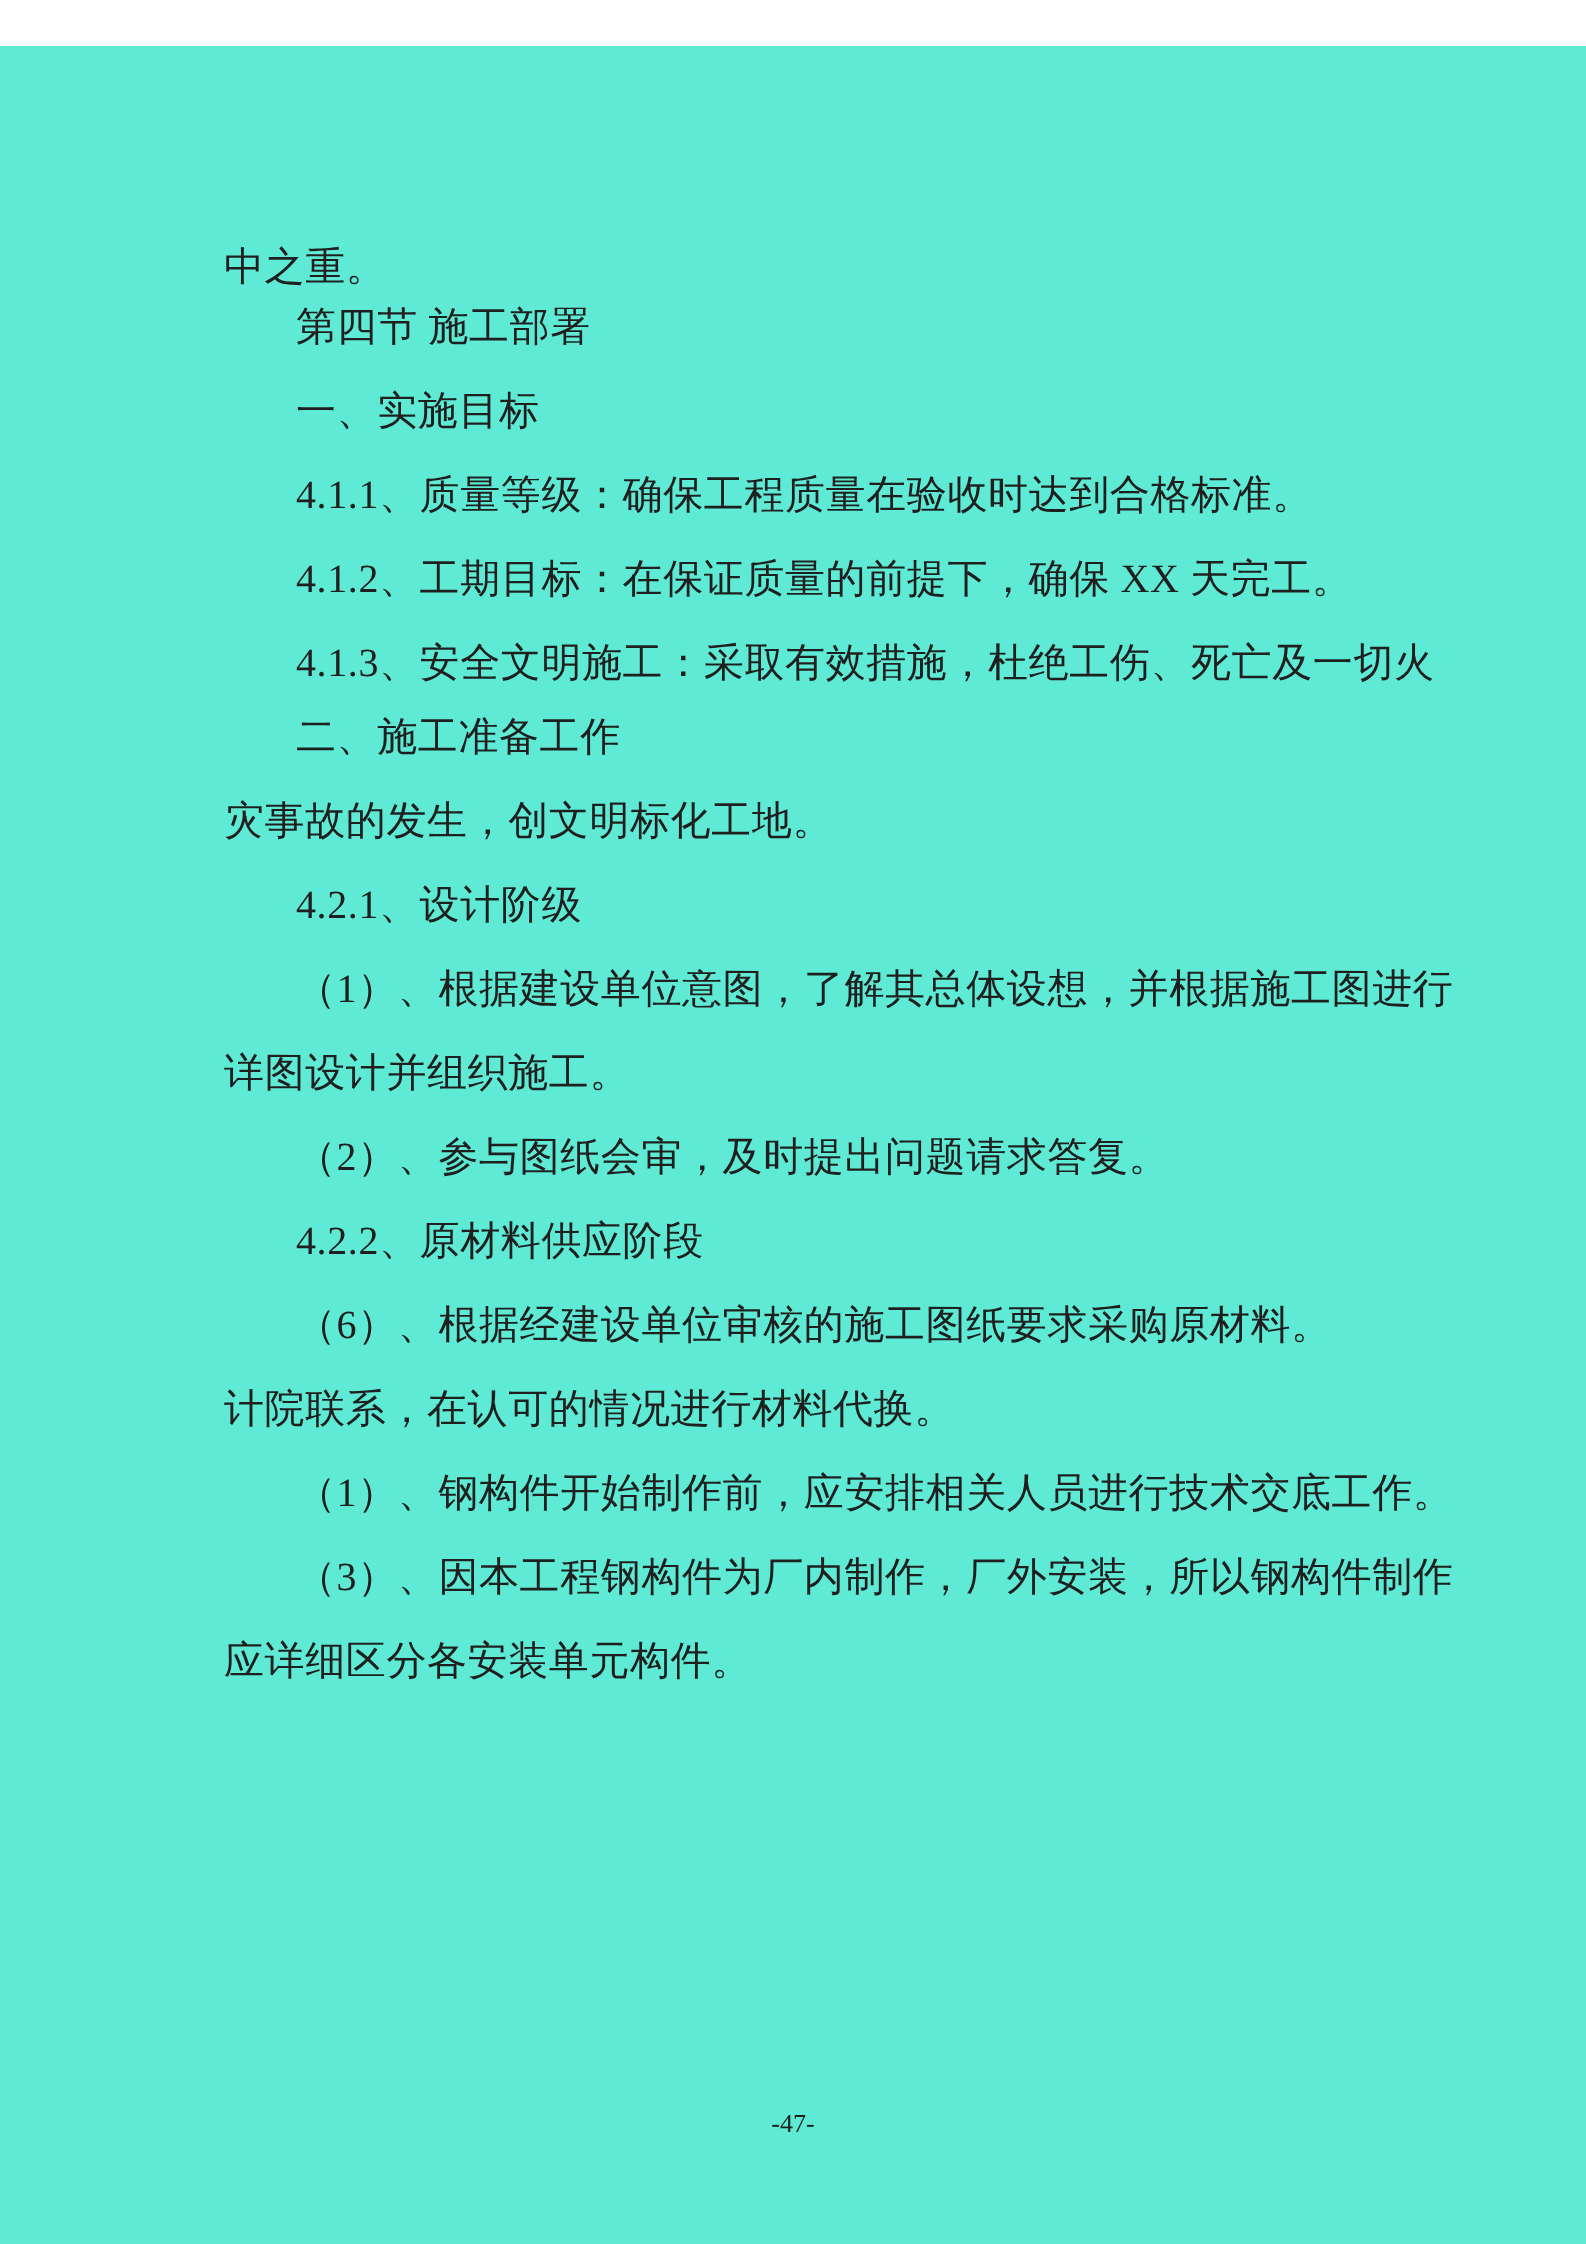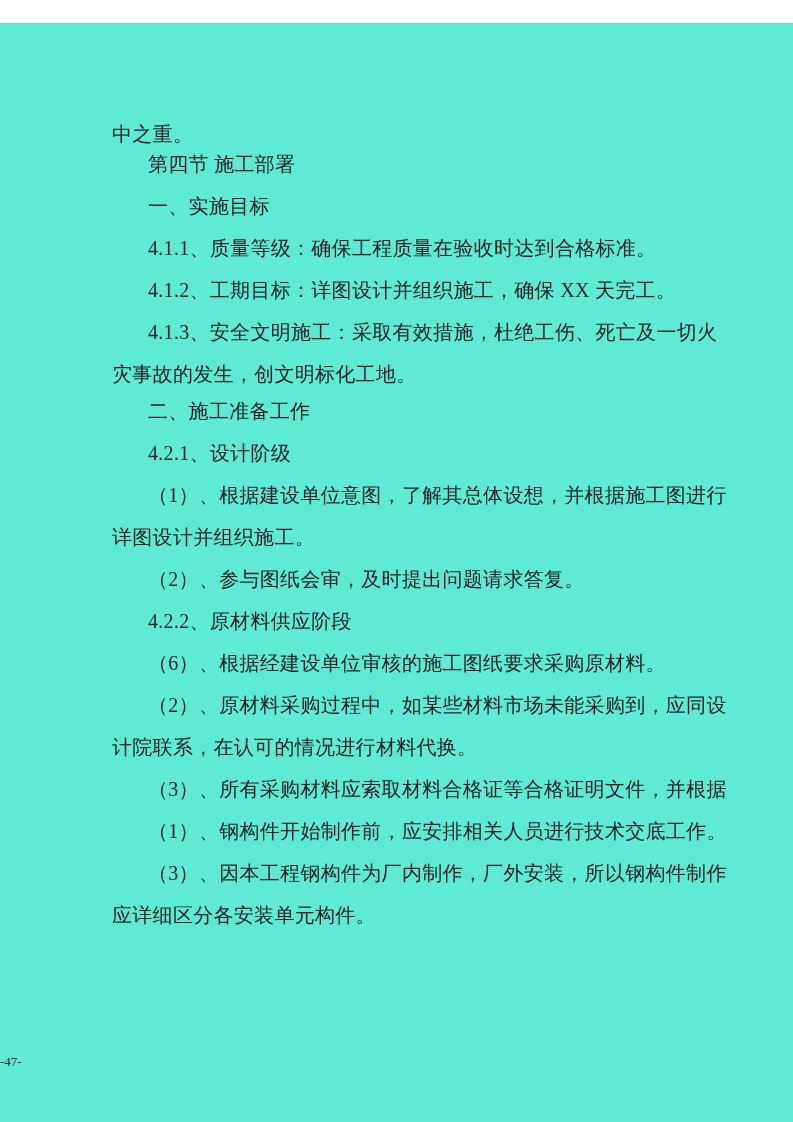--- a/index.html
+++ b/index.html
@@ -35,48 +35,46 @@
   .heading {
     font-weight: normal;
     margin-top: -12px;
   }
   .sect { margin-top: -5px; }
   .footer {
     position: absolute;
     top: 1030px;
     left: 0;
     width: 793px;
-    text-align: left;
+    text-align: center;
     font-size: 13px;
     line-height: 18px;
     color: #1f1f1f;
   }
 </style>
 </head>
 <body>
 
 <div class="page">
   <main class="body-text">
     <p class="ln">中之重。</p>
     <p class="ln indent heading">第四节 施工部署</p>
     <p class="ln indent">一、实施目标</p>
     <p class="ln indent">4.1.1、质量等级：确保工程质量在验收时达到合格标准。</p>
-    <p class="ln indent">4.1.2、工期目标：详图设计并组织施工，确保 XX 天完工。</p>
+    <p class="ln indent">4.1.2、工期目标：在保证质量的前提下，确保 XX 天完工。</p>
     <p class="ln indent">4.1.3、安全文明施工：采取有效措施，杜绝工伤、死亡及一切火</p>
+    <p class="ln indent sect">二、施工准备工作</p>
     <p class="ln">灾事故的发生，创文明标化工地。</p>
-    <p class="ln indent sect">二、施工准备工作</p>
     <p class="ln indent">4.2.1、设计阶级</p>
     <p class="ln indent">（1）、根据建设单位意图，了解其总体设想，并根据施工图进行</p>
     <p class="ln">详图设计并组织施工。</p>
     <p class="ln indent">（2）、参与图纸会审，及时提出问题请求答复。</p>
     <p class="ln indent">4.2.2、原材料供应阶段</p>
     <p class="ln indent">（6）、根据经建设单位审核的施工图纸要求采购原材料。</p>
-    <p class="ln indent">（2）、原材料采购过程中，如某些材料市场未能采购到，应同设</p>
     <p class="ln">计院联系，在认可的情况进行材料代换。</p>
-    <p class="ln indent">（3）、所有采购材料应索取材料合格证等合格证明文件，并根据</p>
     <p class="ln indent">（1）、钢构件开始制作前，应安排相关人员进行技术交底工作。</p>
     <p class="ln indent">（3）、因本工程钢构件为厂内制作，厂外安装，所以钢构件制作</p>
     <p class="ln">应详细区分各安装单元构件。</p>
   </main>
 
   <footer class="footer">
     <span>-47-</span>
   </footer>
 </div>
 

